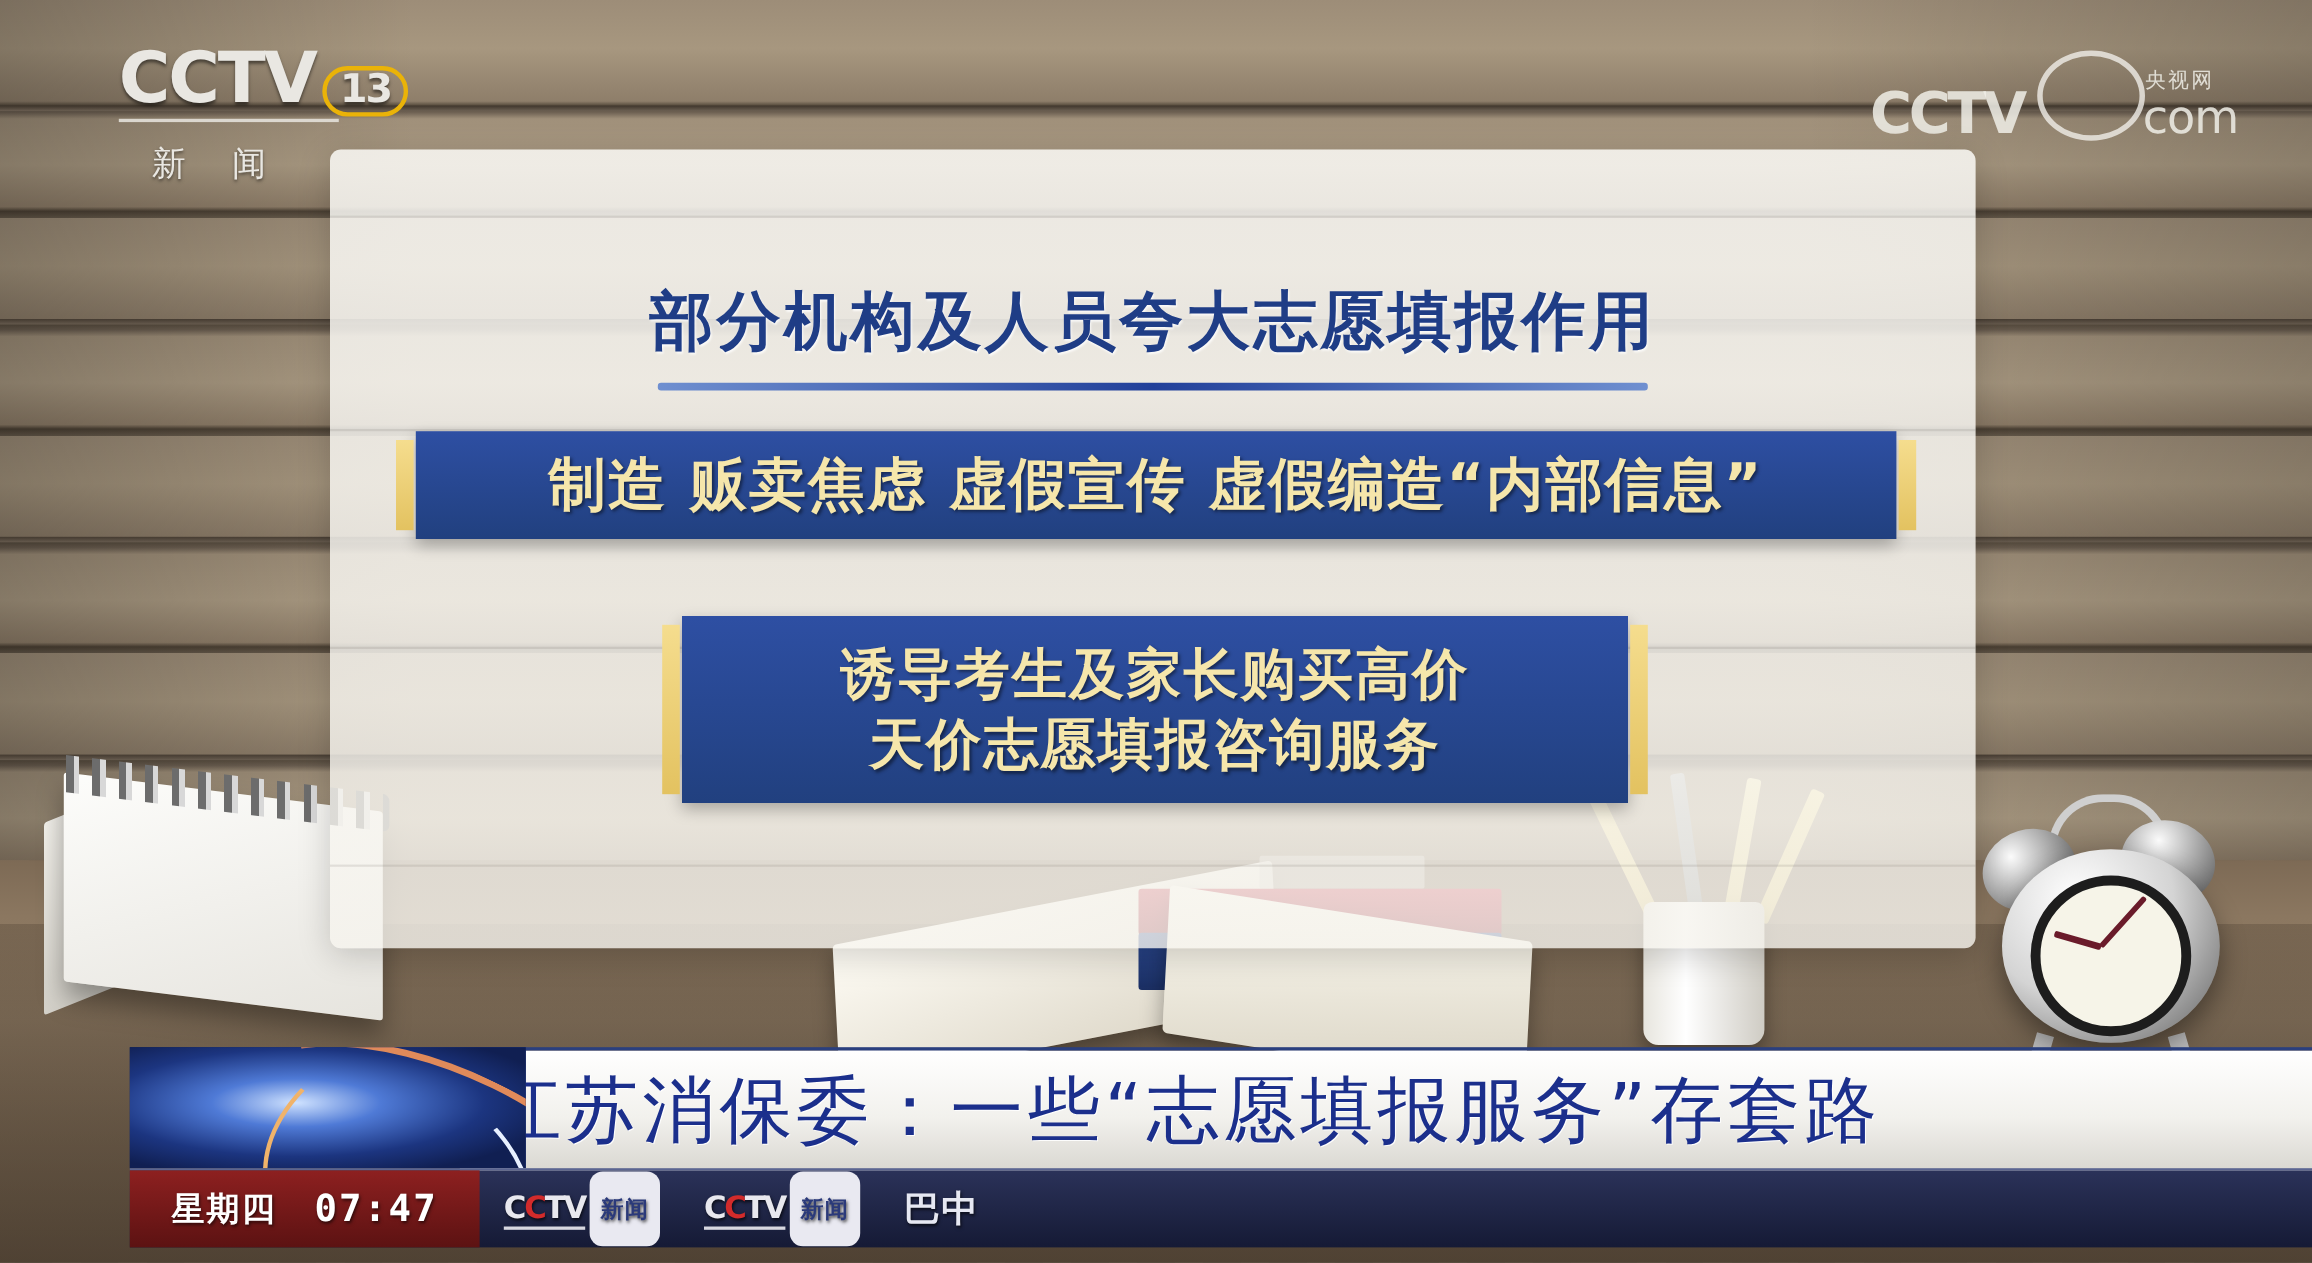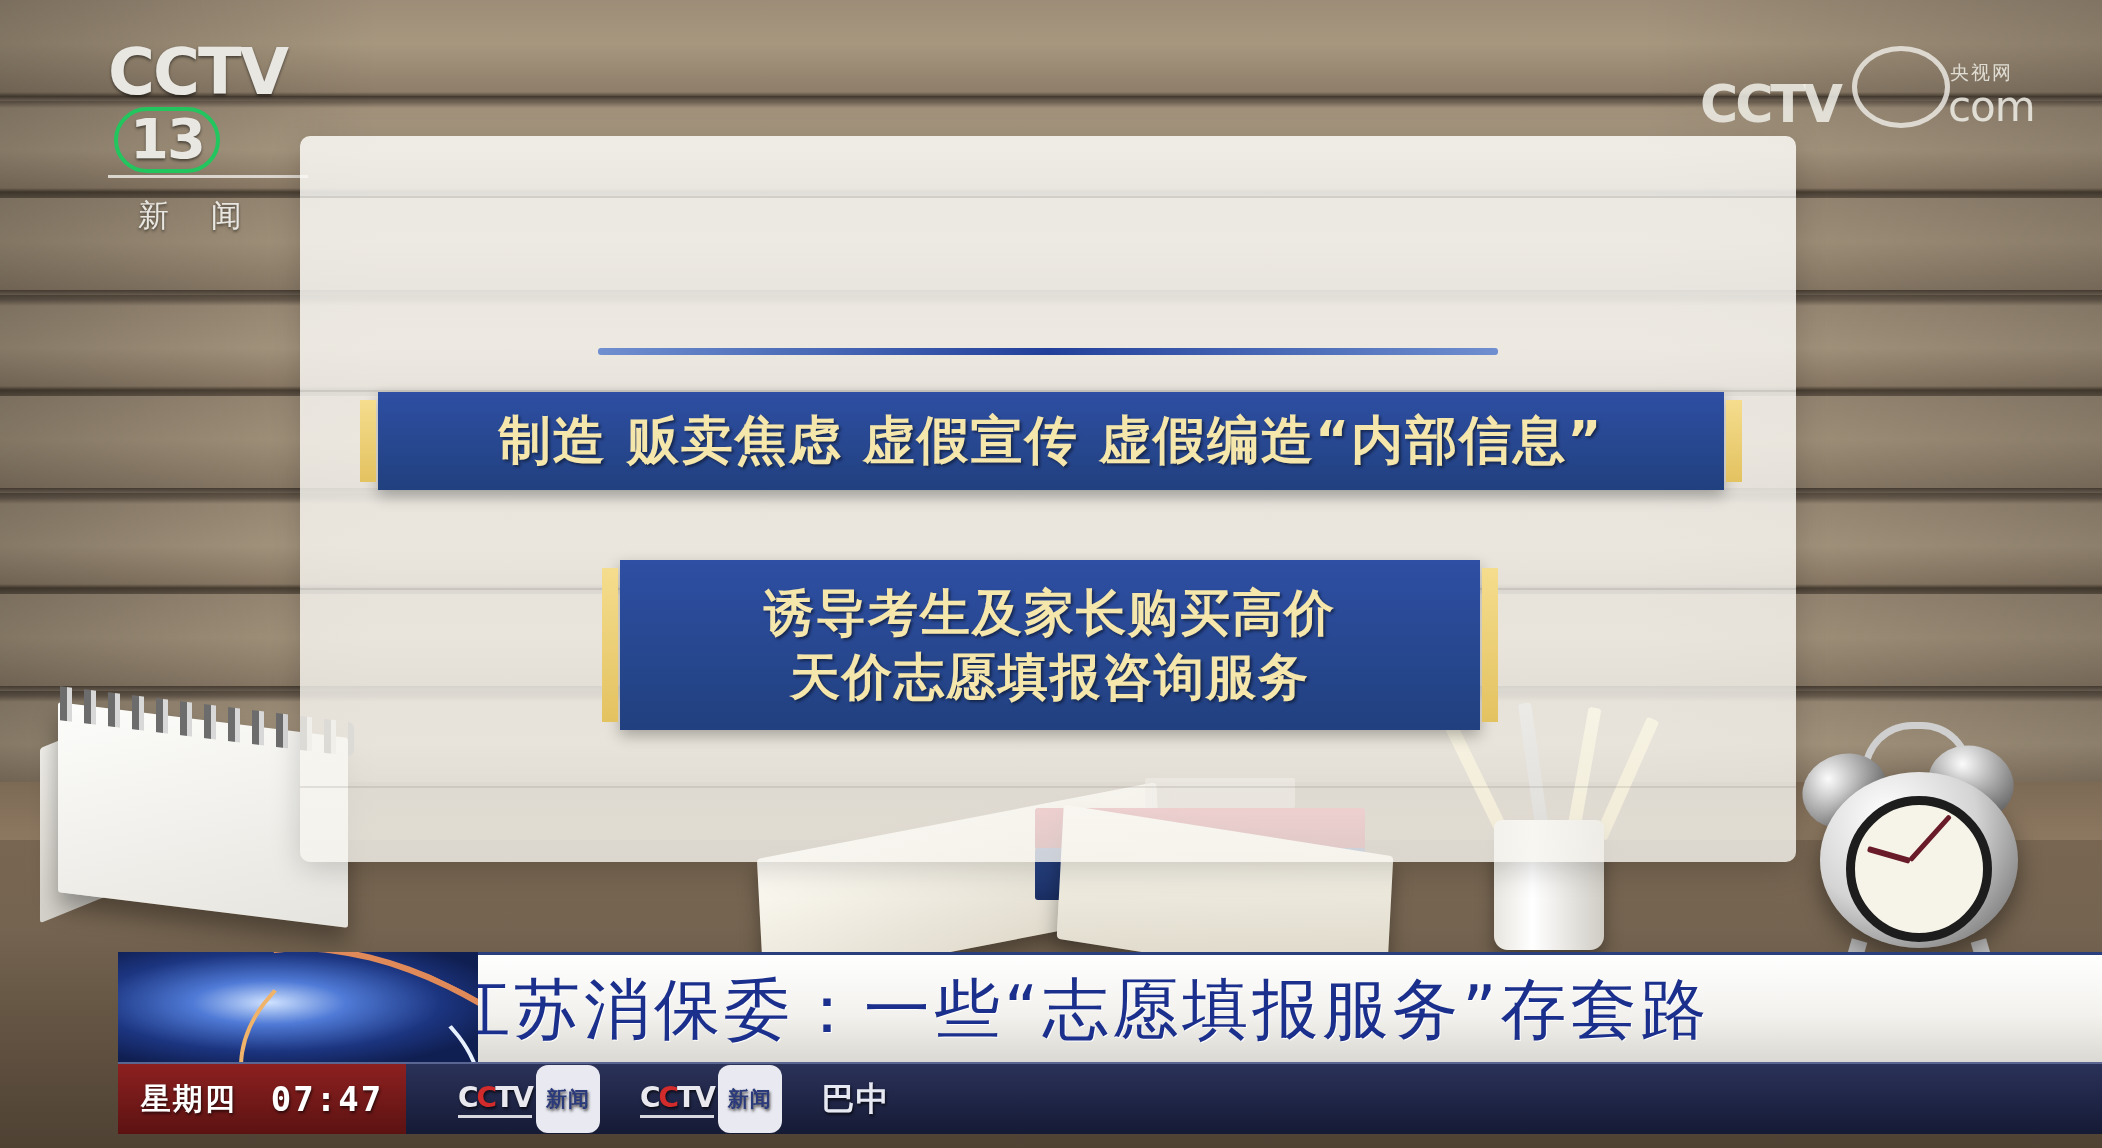--- a/index.html
+++ b/index.html
@@ -80,22 +80,22 @@
   .pencils{position:absolute;left:1490px;top:700px;width:160px;height:135px;}
   .pencils .p1{left:10px;top:10px;background:linear-gradient(180deg,#f6e6a6,#ddc77a);transform:rotate(-26deg);}
   .pencils .p2{left:46px;top:2px;background:linear-gradient(180deg,#b9bcc0,#84888c);transform:rotate(-8deg);}
   .pencils .p3{left:76px;top:6px;background:linear-gradient(180deg,#f8edb8,#e0cd84);transform:rotate(10deg);}
   .pencils .p4{left:104px;top:8px;background:linear-gradient(180deg,#f6e7a8,#dcc77c);transform:rotate(24deg);}
 
   
   .cctv13{position:absolute;left:108px;top:40px;width:270px;height:110px;color:#e9e7e2;}
   .cctv13 .mark{font-size:64px;font-weight:bold;letter-spacing:-2px;line-height:1;
       text-shadow:0 2px 3px rgba(0,0,0,.5);}
-  .cctv13 .num{display:inline-block;border:4px solid #22c55e;border-radius:40px;
-      padding:0 12px 2px 12px;margin-left:6px;font-size:56px;}
+  .cctv13 .num{display:inline-block;border:4px solid #eab308;border-radius:40px;
+      padding:0 12px 2px 12px;margin-left:6px;font-size:36px;}
   .cctv13 .uline{width:200px;height:3px;background:#e3e0d9;margin-top:2px;opacity:.9;}
   .cctv13 .sub{font-size:31px;letter-spacing:16px;margin-top:17px;margin-left:30px;
       text-shadow:0 2px 3px rgba(0,0,0,.5);}
 
   .cctvcom{position:absolute;left:1700px;top:44px;width:380px;height:90px;color:rgba(240,238,232,.85);}
   .cctvcom .ring{position:absolute;left:152px;top:2px;width:88px;height:72px;
       border:5px solid rgba(240,238,232,.8);border-radius:50%;}
   .cctvcom .m{position:absolute;left:0;top:30px;font-size:52px;font-weight:bold;letter-spacing:-3px;}
   .cctvcom .cn{position:absolute;left:250px;top:16px;font-size:19px;letter-spacing:2px;}
   .cctvcom .com{position:absolute;left:248px;top:38px;font-size:42px;letter-spacing:-1px;}
@@ -145,21 +145,21 @@
   .lt-head{position:absolute;left:418px;top:952px;width:1684px;height:110px;
       background:linear-gradient(180deg,#ffffff 0%,#f2f1ed 55%,#d9d7d1 100%);
       display:flex;align-items:center;border-top:3px solid #2a3f7e;}
   .lt-head-txt{font-size:66px;font-weight:normal;color:#1b2f8c;letter-spacing:4px;
       white-space:nowrap;padding-left:26px;
       text-shadow:1px 1px 0 rgba(255,255,255,.9);}
 
   
   .ticker{position:absolute;left:118px;top:1062px;width:1984px;height:70px;
       background:linear-gradient(180deg,#2b3259,#151a35);border-top:2px solid #5b6591;}
-  .ticker-time{position:absolute;left:0;top:0;width:288px;height:70px;
+  .ticker-time{position:absolute;left:0;top:0;width:318px;height:70px;
       background:linear-gradient(180deg,#8d2020,#5c1212);
       display:flex;align-items:center;justify-content:center;gap:34px;
       color:#fff;font-weight:bold;text-shadow:1px 2px 3px rgba(0,0,0,.6);}
   .ticker-time .wd{font-size:30px;letter-spacing:2px;}
   .ticker-time .tm{font-size:34px;letter-spacing:2px;font-family:"DejaVu Sans Mono","Liberation Mono",monospace;}
   .ticker-items{position:absolute;left:318px;top:0;right:0;height:70px;
       display:flex;align-items:center;gap:40px;padding-left:22px;overflow:hidden;
       color:#e6e8f2;font-size:33px;font-weight:bold;letter-spacing:1px;white-space:nowrap;
       text-shadow:1px 2px 3px rgba(0,0,0,.7);}
   .mini-logo{display:inline-flex;align-items:center;gap:4px;flex:0 0 auto;}
@@ -229,20 +229,21 @@
     <div class="cn">央视网</div>
     <div class="com">com</div>
   </div>
 
   <div class="panel">
     <div class="hline" style="top:60px"></div>
     <div class="hline" style="top:254px"></div>
     <div class="hline" style="top:452px"></div>
     <div class="hline" style="top:650px"></div>
 
+    <div class="ptitle">部分机构及人员夸大志愿填报作用</div>
     <div class="tunderline"></div>
   </div>
 
   <div class="bluebox" id="box2">
     <span>
       <span>诱导考生及家长购买高价</span><br>
       <span>天价志愿填报咨询服务</span>
     </span>
   </div>
 

